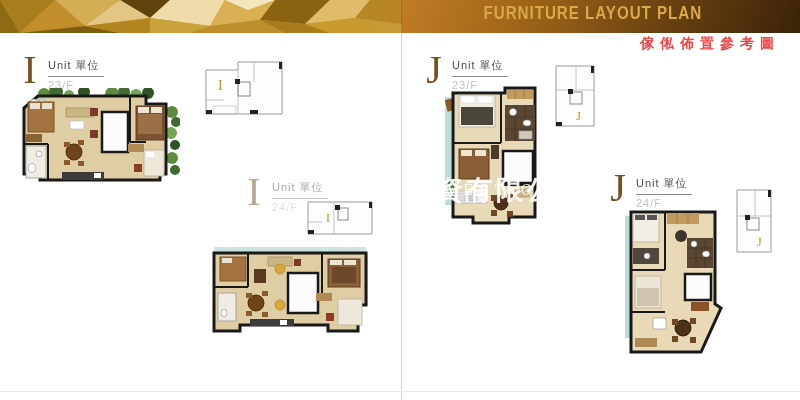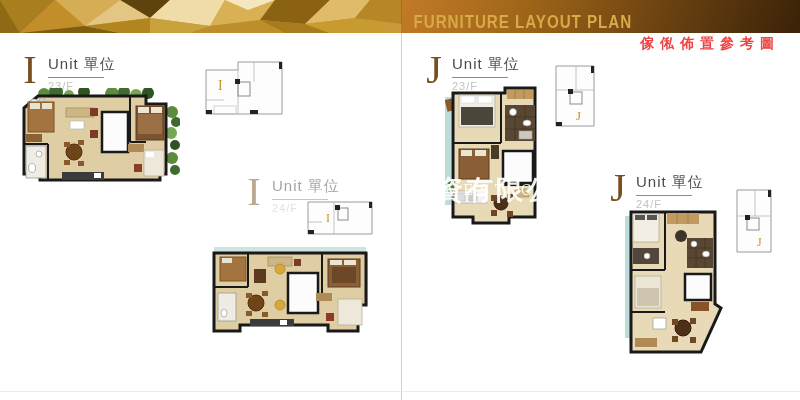--- a/index.html
+++ b/index.html
@@ -4,36 +4,36 @@
 <style>
   html,body{margin:0;padding:0;}
   body{width:800px;height:400px;position:relative;overflow:hidden;background:#ffffff;
        font-family:"Liberation Sans",sans-serif;}
   .abs{position:absolute;}
 
   
   .banner-left{left:0;top:0;width:402px;height:33px;}
   .banner-right{left:402px;top:0;width:398px;height:33px;
     background:linear-gradient(110deg,#c27b27 0%,#a06618 30%,#6b4211 65%,#3a2208 100%);
-    display:flex;align-items:flex-end;justify-content:flex-start;
-    box-sizing:border-box;padding:0 28px 1px 0;}
+    display:flex;align-items:flex-end;justify-content:center;
+    box-sizing:border-box;padding:0 28px 10px 0;}
   .title-en{color:#d9a848;font-size:16px;font-weight:bold;letter-spacing:1px;
     transform:scale(0.95,1.12);transform-origin:right bottom;white-space:nowrap;}
   .subtitle{right:20px;top:35px;color:#ef4444;font-size:14px;font-weight:bold;
     letter-spacing:6px;white-space:nowrap;}
 
   .divider{left:401px;top:0;width:1px;height:400px;background:rgba(60,45,20,0.22);}
   .bottom-edge{left:0;top:391px;width:800px;height:1px;background:#ebebeb;}
 
   
   .unit-label{display:flex;align-items:flex-start;}
   .big-letter{font-family:"Liberation Serif","DejaVu Serif",serif;font-size:40px;
     line-height:0.78;color:#76511f;min-width:16px;text-align:center;}
   .label-right{margin-left:10px;padding-top:1px;}
-  .unit-text{font-size:15px;color:#4a4a4a;letter-spacing:1px;white-space:nowrap;}
+  .unit-text{font-size:11px;color:#4a4a4a;letter-spacing:1px;white-space:nowrap;}
   .rule{width:56px;height:1px;background:#8d8d8d;margin-top:3px;}
   .floor-text{display:block;font-size:11px;color:#c2c2c2;margin-top:2px;
     letter-spacing:1px;}
   .u1{left:22px;top:54px;}
   .u2{left:246px;top:176px;opacity:0.5;}
   .u3{left:426px;top:54px;}
   .u4{left:610px;top:172px;}
 
   
   .k1{left:202px;top:54px;} .k2{left:304px;top:192px;}

